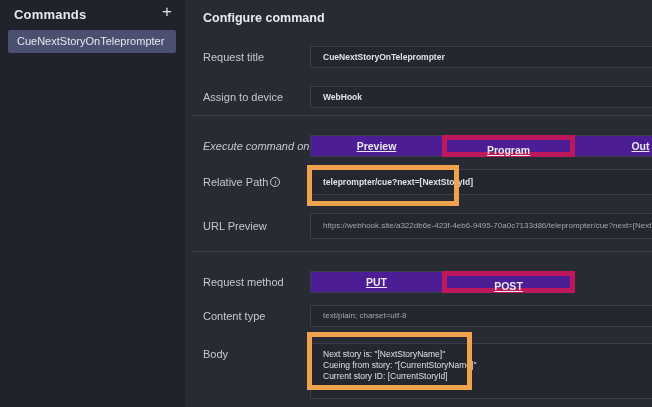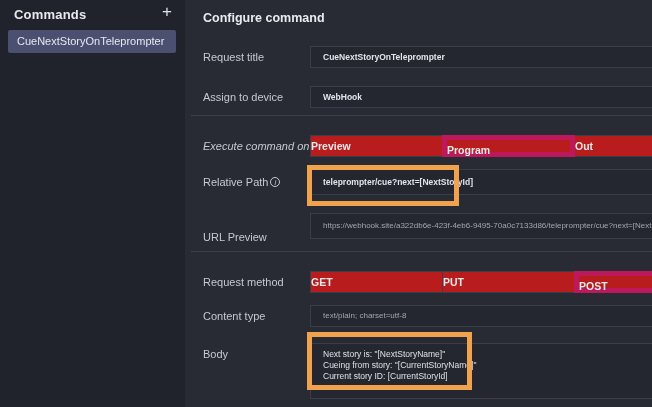--- a/index.html
+++ b/index.html
@@ -20,22 +20,22 @@
   .heading { position:absolute; left:18px; top:11px; font-size:12.5px; font-weight:700; color:#e9ebee; }
   .label { position:absolute; left:18px; color:#c6c9cf; font-size:11px; }
   .field { position:absolute; left:125px; width:370px; background:#24272f; border:1px solid #3a3e48;
            color:#e2e4e9; white-space:nowrap; overflow:hidden; }
   .val-bold { font-size:8.5px; font-weight:700; padding-left:12px; }
   .val-dim  { font-size:8px; font-weight:400; padding-left:12px; color:#a0a6af; }
   .divider { position:absolute; left:6px; width:461px; height:1px; background:#3c4049; }
 
   
   .segments { position:absolute; left:125px; display:flex; }
-  .seg { width:133px; height:22px; border:1px solid #3a3e48; background:#b91c1c; color:#e7e9ec;
-         font-size:10.5px; font-weight:700; text-align:left; line-height:20px; margin-left:-1px; cursor:pointer; }
+  .seg { width:133px; height:22px; border:1px solid #3a3e48; background:#4c1d95; color:#e7e9ec;
+         font-size:10.5px; font-weight:700; text-align:center; line-height:20px; margin-left:-1px; cursor:pointer;text-decoration:underline; }
   .seg:first-child { margin-left:0; }
   .seg.selected { border:5px solid #be185d; position:relative; z-index:2; }
 
   
   .info-icon { display:inline-block; width:10px; height:10px; border:1px solid #c6c9cf; border-radius:50%;
                font-size:7.5px; line-height:9px; text-align:center; margin-left:2px; vertical-align:1px;
                font-style:italic; cursor:pointer; }
 
   
   .body-area { position:absolute; left:125px; top:343px; width:370px; height:56px; background:#24272f;
@@ -79,28 +79,27 @@
       <div class="seg selected">Program</div>
       <div class="seg">Out</div>
     </div>
 
     <div class="label" style="top:169px; height:26px; line-height:26px;">
       <span>Relative Path</span><span class="info-icon">i</span>
     </div>
     <div class="field val-bold" style="top:169px; height:26px; line-height:24px;">teleprompter/cue?next=[NextStoryId]</div>
     <div class="hl-box hl-relative-path"></div>
 
-    <div class="label" style="top:213px; height:26px; line-height:26px;margin-top:11px;">URL Preview</div>
+    <div class="label" style="top:213px; height:26px; line-height:26px;">URL Preview</div>
     <div class="field val-dim" style="top:213px; height:26px; line-height:24px;">https://webhook.site/a322db6e-423f-4eb6-9495-70a0c7133d86/teleprompter/cue?next=[NextStoryId]</div>
 
     <div class="divider" style="top:251px;"></div>
 
     <div class="label" style="top:271px; height:22px; line-height:22px;">Request method</div>
     <div class="segments" style="top:271px;">
-      <div class="seg">GET</div>
       <div class="seg">PUT</div>
       <div class="seg selected">POST</div>
     </div>
 
     <div class="label" style="top:305px; height:22px; line-height:22px;text-align:right;">Content type</div>
     <div class="field val-dim" style="top:305px; height:22px; line-height:20px;">text/plain; charset=utf-8</div>
 
     <div class="label" style="top:347px; height:14px; line-height:14px;">Body</div>
     <div class="body-area">Next story is: "[NextStoryName]"
 Cueing from story: "[CurrentStoryName]"

